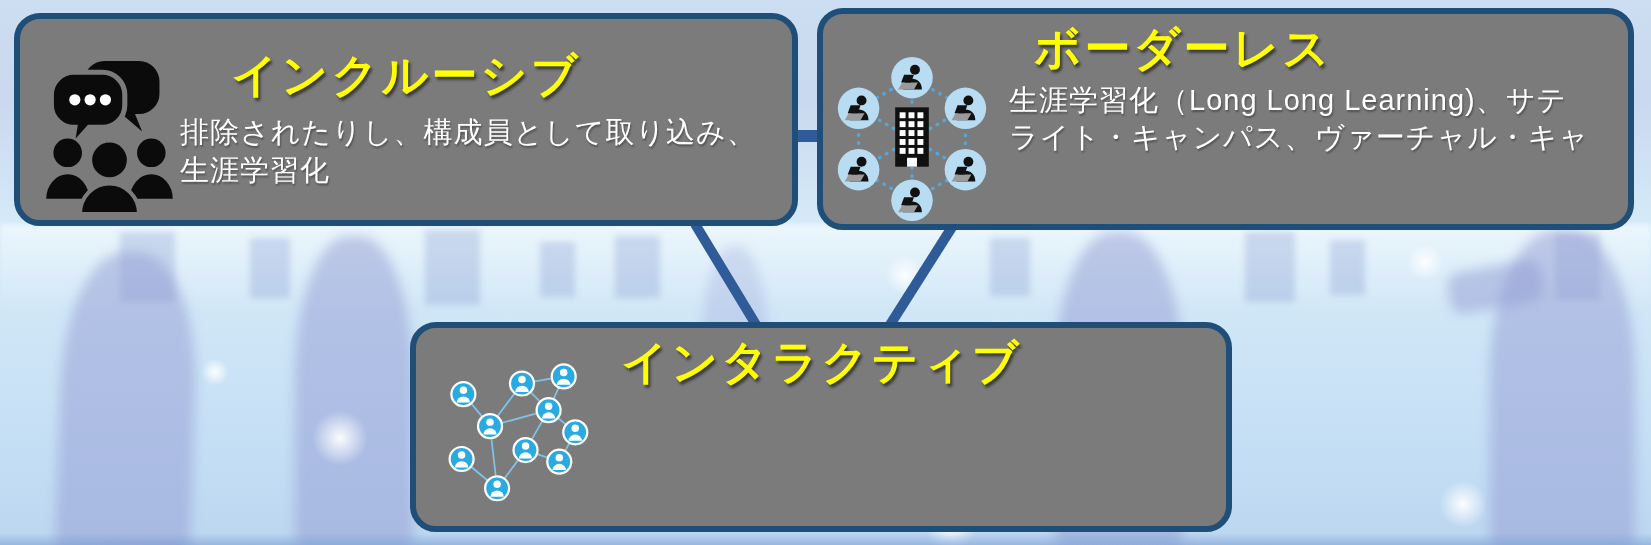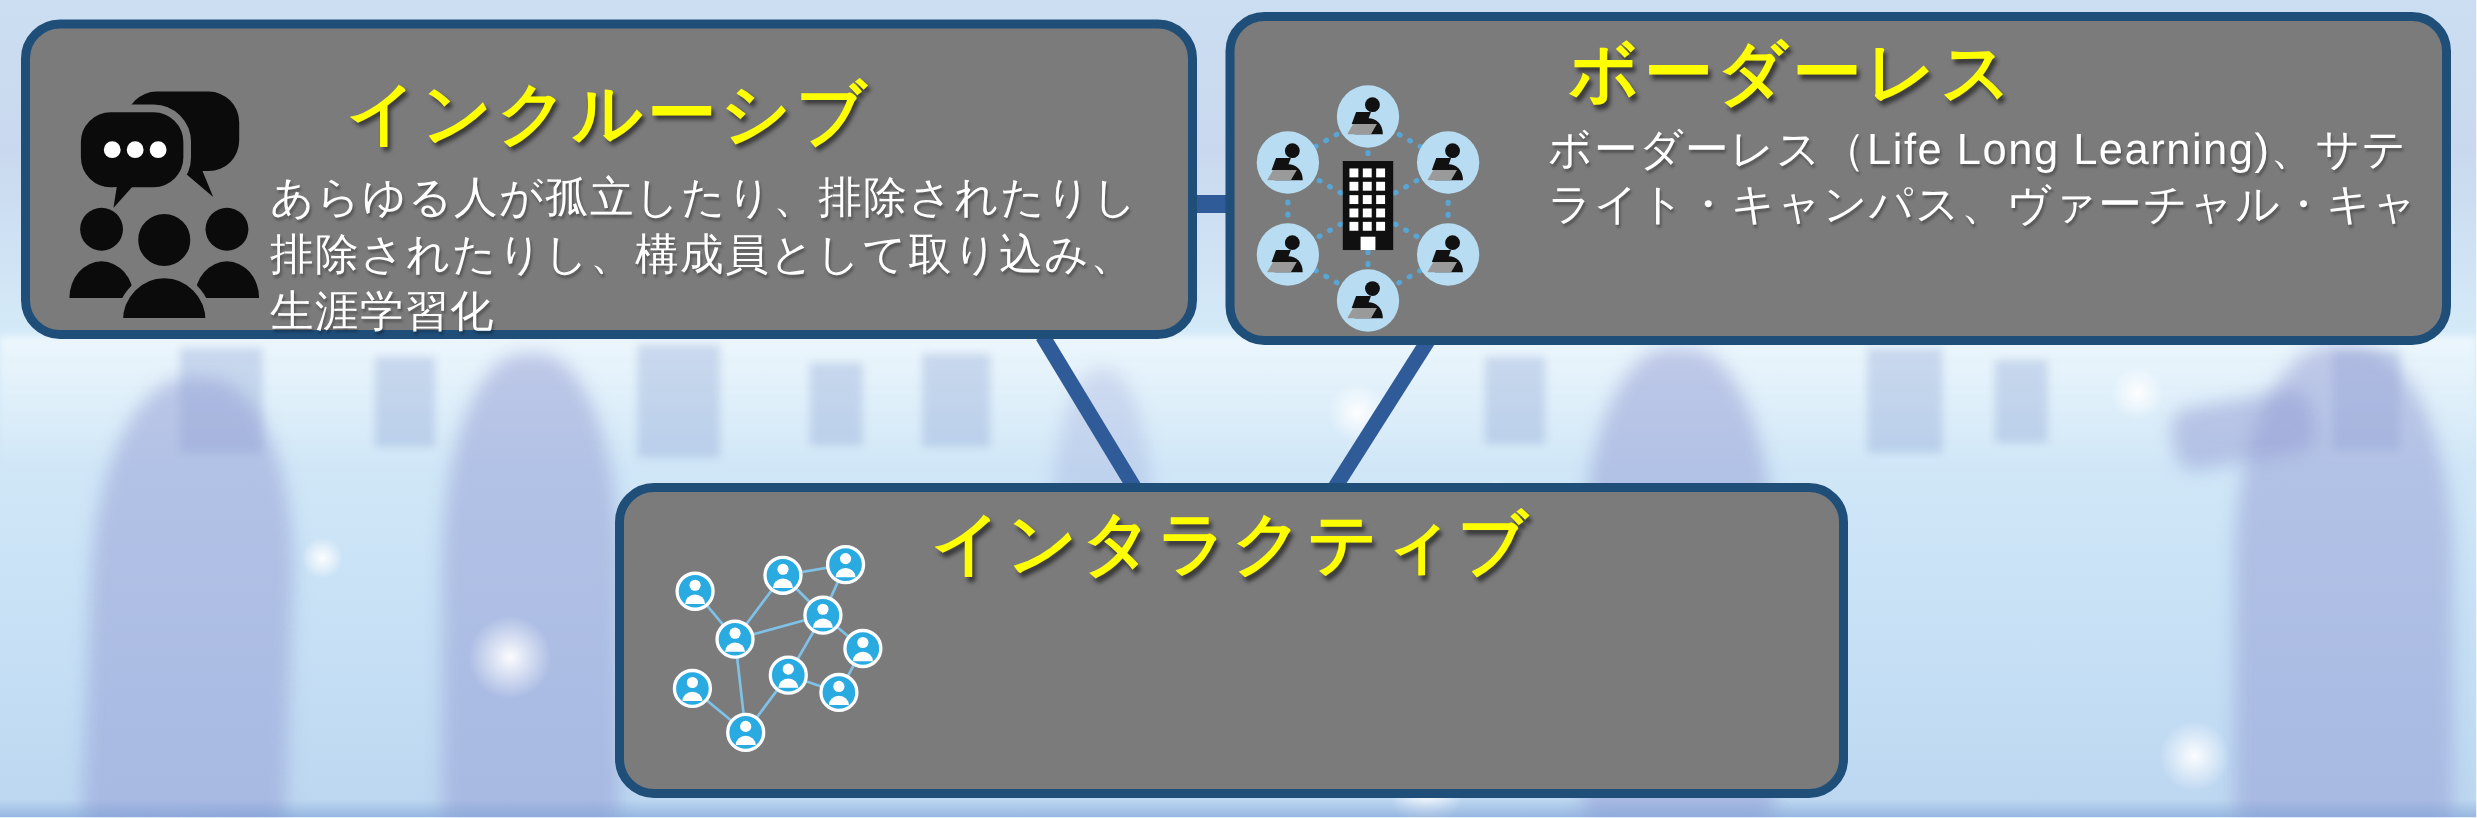--- a/index.html
+++ b/index.html
@@ -15,21 +15,21 @@
   .glow{position:absolute;border-radius:50%;
     background:radial-gradient(circle,rgba(255,255,255,.95) 0%,rgba(255,255,255,0) 70%);}
   .bottom-band{position:absolute;left:0;bottom:0;width:100%;height:12px;
     background:linear-gradient(180deg,rgba(120,160,215,0),rgba(105,145,205,.45));}
   
   .connector-svg{position:absolute;inset:0;z-index:1;pointer-events:none;}
   
   .card{position:absolute;z-index:2;box-sizing:border-box;background:#7b7b7b;
     border:6px solid #1F4E79;border-radius:26px;}
   .card--inclusive{left:14px;top:13px;width:784px;height:213px;}
-  .card--borderless{left:817px;top:8px;width:817px;height:222px;padding-left:23px;}
+  .card--borderless{left:817px;top:8px;width:817px;height:222px;}
   .card--interactive{left:410px;top:322px;width:822px;height:210px;padding-left:45px;}
   .card-title{font-size:46px;font-weight:800;color:#FFFF00;text-align:center;
     letter-spacing:3px;text-shadow:2px 3px 3px rgba(0,0,0,.55);white-space:nowrap;}
   .card--inclusive .card-title{margin-top:26px;}
   .card--borderless .card-title{margin-top:4px;transform:translateX(-42px);}
   .card--interactive .card-title{margin-top:4px;transform:translateX(-22px);}
   .card-body{color:#fff;font-size:29px;line-height:38px;letter-spacing:1px;
     text-shadow:1px 2px 2px rgba(0,0,0,.35);}
   .card-body div{white-space:nowrap;}
   .card--inclusive .card-body{margin:6px 0 0 160px;}
@@ -91,21 +91,20 @@
           <path d="M3,137 a21,24 0 0 1 42,0 z"></path>
           <circle cx="106" cy="92" r="14"></circle>
           <path d="M85,137 a21,24 0 0 1 42,0 z"></path>
           <circle cx="65" cy="99" r="19" stroke="#7b7b7b" stroke-width="4"></circle>
           <path d="M36,152 a29,30 0 0 1 58,0 z" stroke="#7b7b7b" stroke-width="4"></path>
         </g>
       </svg>
     </div>
     <div class="card-title">インクルーシブ</div>
     <div class="card-body">
-      <div>あらゆる人が孤立したり、排除されたりし</div>
       <div>排除されたりし、構成員として取り込み、</div>
       <div>生涯学習化</div>
     </div>
   </div>
 
   <div class="card card--borderless">
     <div class="card-icon">
       <svg viewBox="0 0 160 184" width="162" height="182">
         <defs>
           <g id="laptop-person">
@@ -151,21 +150,21 @@
             <rect x="67.5" y="101" width="6" height="6"></rect>
               <rect x="76.5" y="101" width="6" height="6"></rect>
               <rect x="85.5" y="101" width="6" height="6"></rect>
             <rect x="75" y="111" width="10" height="9"></rect>
           </g>
         </g>
       </svg>
     </div>
     <div class="card-title">ボーダーレス</div>
     <div class="card-body">
-      <div>ボーダーレス（Life Long Learning)、サテ</div>
+      <div>生涯学習化（Long Long Learning)、サテ</div>
       <div>ライト・キャンパス、ヴァーチャル・キャ</div>
     </div>
   </div>
 
   <div class="card card--interactive">
     <div class="card-icon">
       <svg viewBox="0 0 180 205" width="172" height="182">
         <defs>
           <g id="net-person" fill="#fff">
             <circle cx="0" cy="-4.5" r="4.2"></circle>

